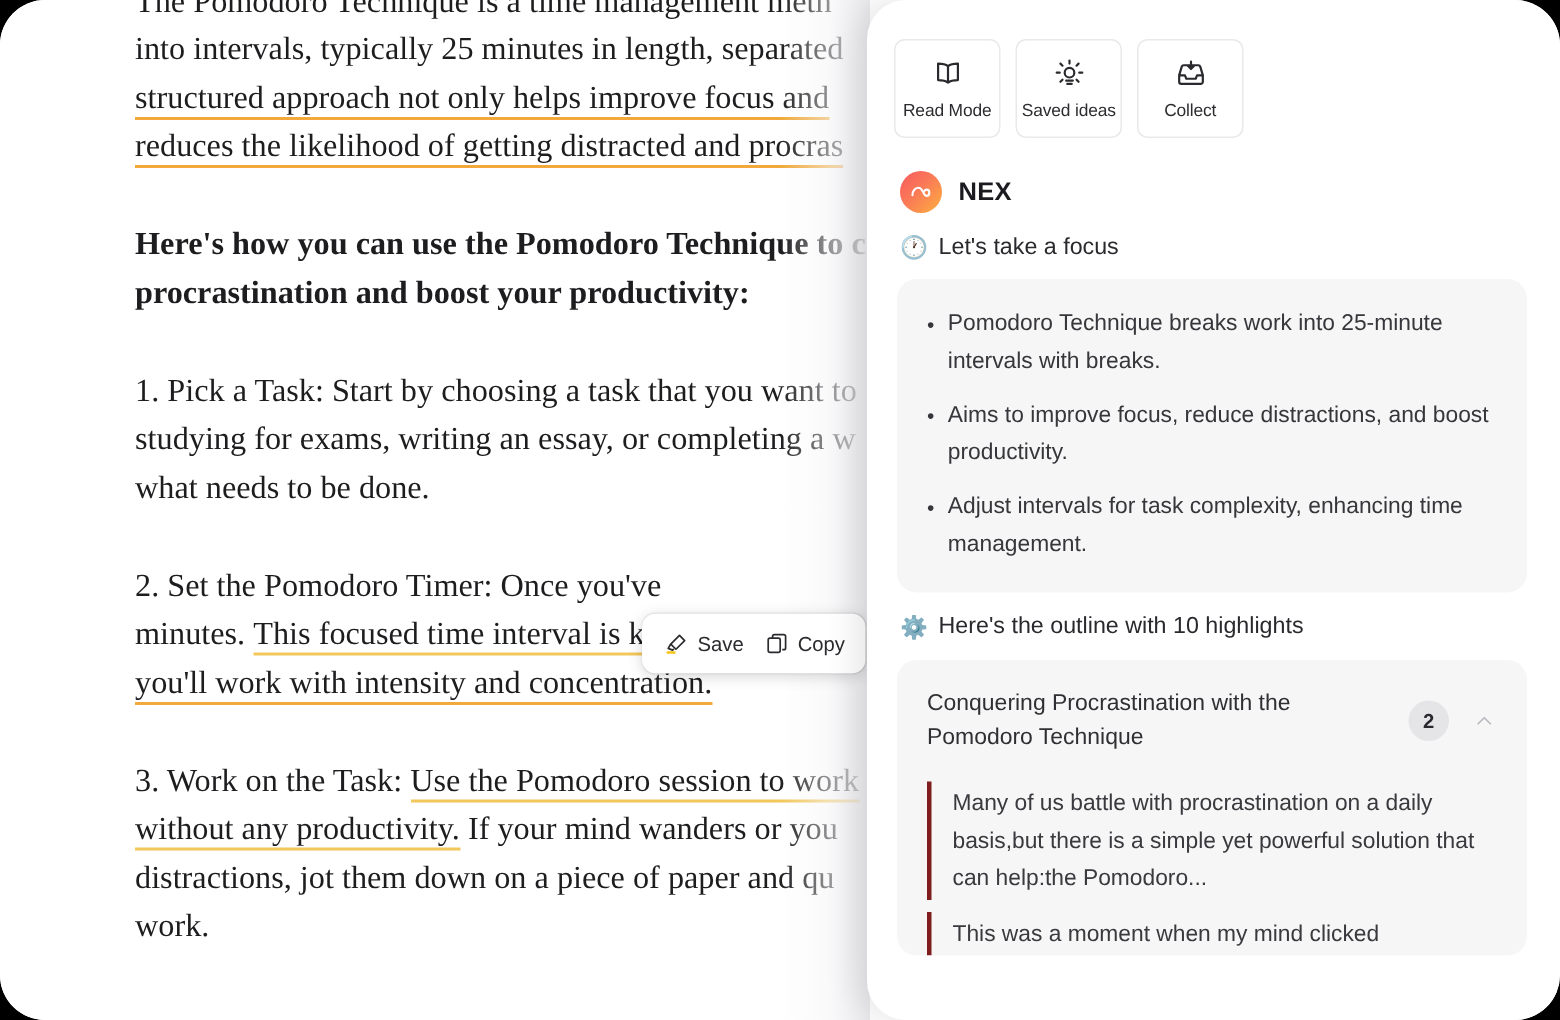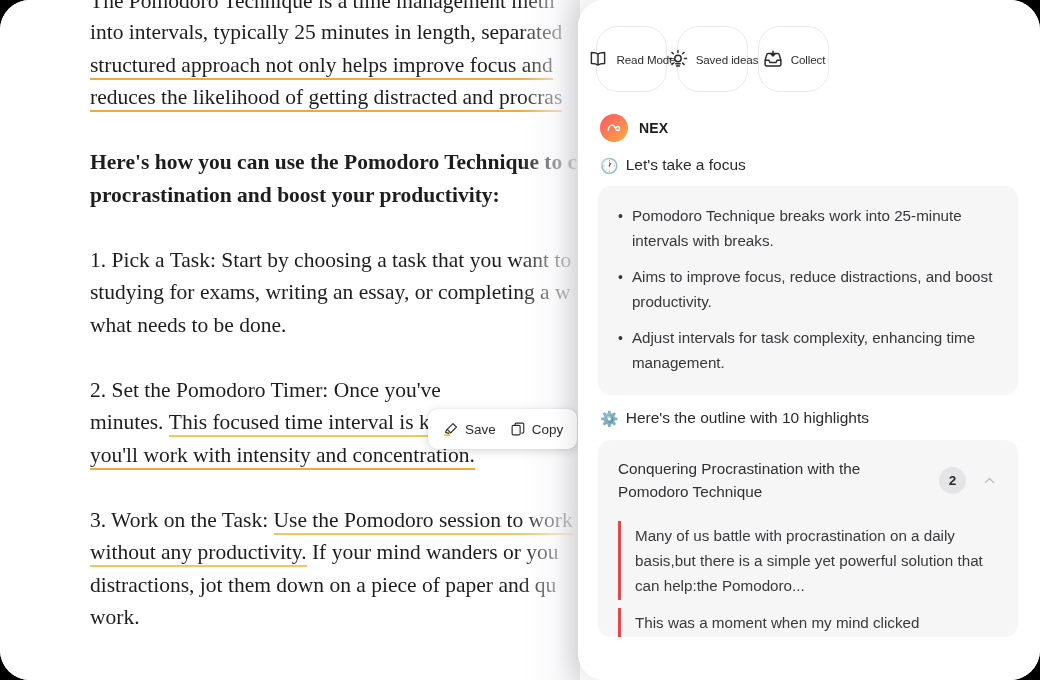--- a/index.html
+++ b/index.html
@@ -110,24 +110,24 @@
   
   #panel-toolbar {
     display: flex;
     gap: 10px;
     padding: 26px 22px 0 18px;
   }
   .tool-btn {
     width: 71px;
     height: 66px;
     border: 1px solid #e9e9ec;
-    border-radius: 22px;
-    background: #ffffff;
-    display: flex;
-    flex-direction: row;
+    border-radius: 7px;
+    background: #ffffff;
+    display: flex;
+    flex-direction: column;
     align-items: center;
     justify-content: center;
     gap: 7px;
     cursor: pointer;
   }
   .tool-btn .tb-icon { height: 22px; display: flex; align-items: center; justify-content: center; }
   .tool-btn .tb-label {
     font-size: 11.6px;
     color: #2c2c30;
     letter-spacing: -0.1px;
@@ -142,21 +142,21 @@
     padding: 22px 0 0 22px;
   }
   #brand-logo {
     width: 28px; height: 28px;
     border-radius: 50%;
     background: linear-gradient(135deg, #f8595f 0%, #fa7a57 45%, #fdb03f 100%);
     display: flex; align-items: center; justify-content: center;
     flex: none;
   }
   #brand-name {
-    font-size: 14px;
+    font-size: 17px;
     font-weight: bold;
     color: #1b1b1f;
     letter-spacing: 0.2px;
   }
 
   
   .sec-head {
     display: flex;
     align-items: center;
     gap: 7px;
@@ -208,21 +208,21 @@
     border-radius: 50%;
     background: #e5e5e8;
     color: #2a2a2e;
     font-size: 13.5px;
     font-weight: bold;
     display: flex; align-items: center; justify-content: center;
   }
   #outline-chevron { flex: none; width: 22px; display: flex; justify-content: center; cursor: pointer; }
 
   .quote {
-    border-left: 3px solid #ef4444;
+    border-left: 3px solid #7f1d1d;
     margin: 0 18px 0 20px;
     padding: 2px 0 2px 14px;
     font-size: 15.2px;
     line-height: 25px;
     color: #3a3a3e;
   }
   .quote + .quote { margin-top: 8px; }
 </style>
 </head>
 <body>

